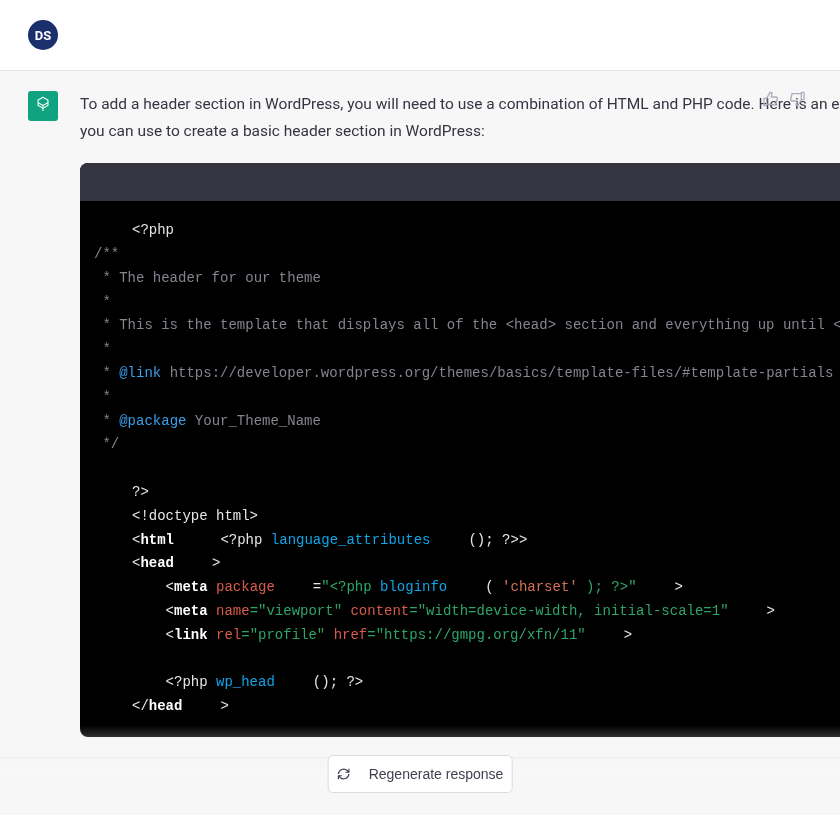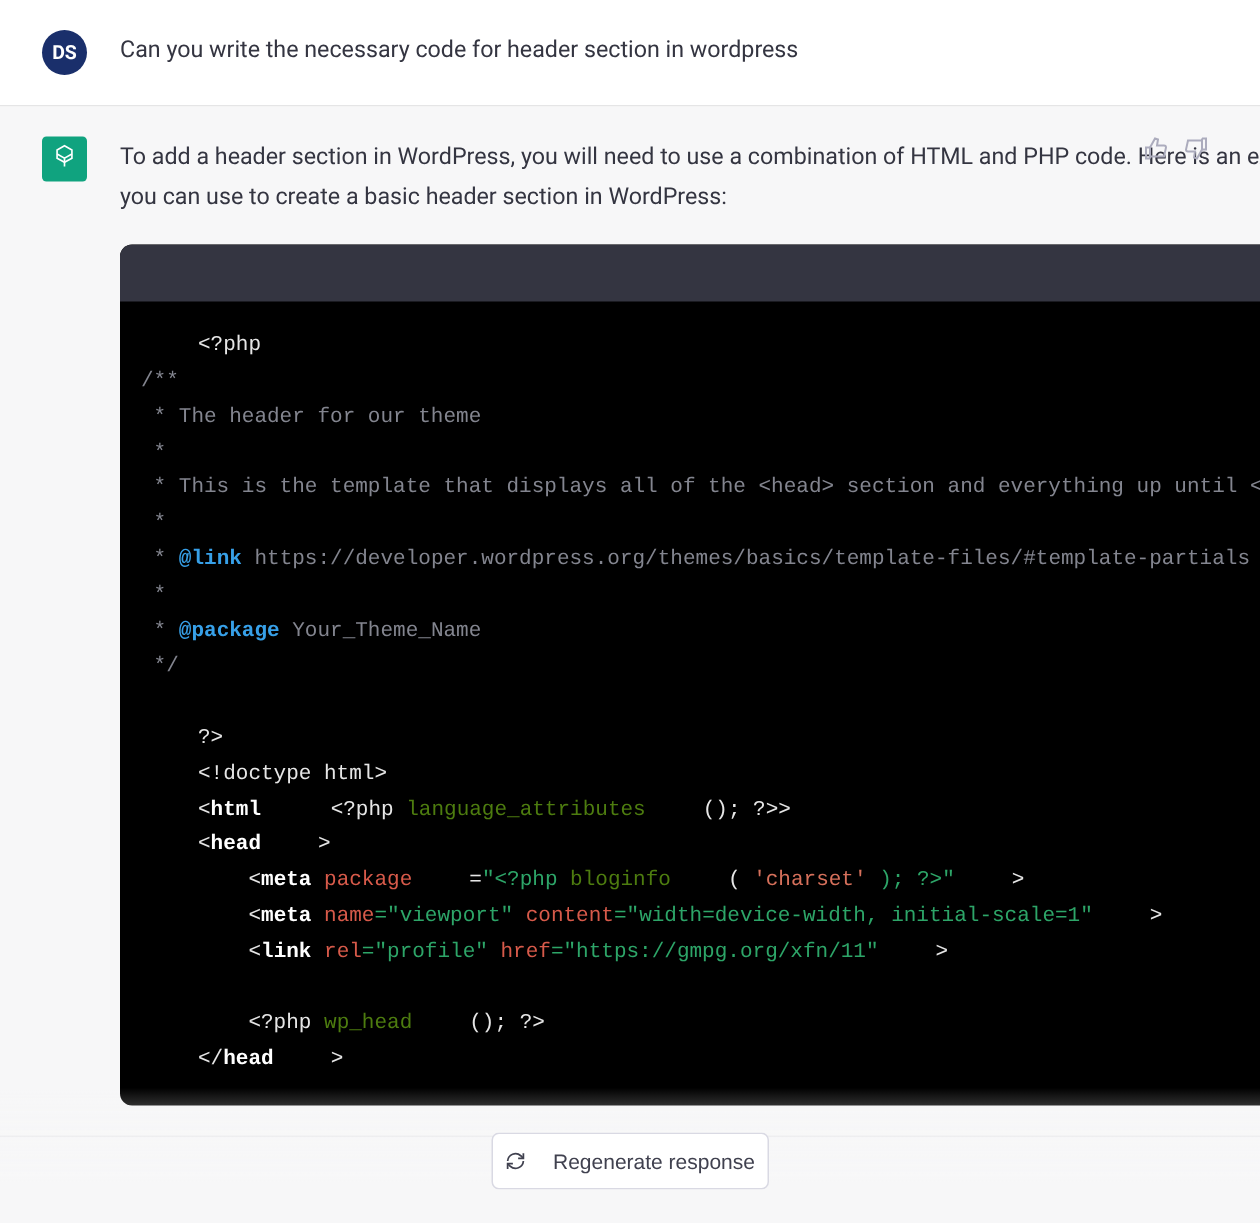--- a/index.html
+++ b/index.html
@@ -59,22 +59,22 @@
     font-size: 14px;
     line-height: 1.7;
     white-space: pre;
     overflow: auto;
   }
   
   .c-cmt { color: #83858f; }   
   .c-tag { color: #ffffff; font-weight: 700; margin-top: 12px; } 
   .c-attr { color: #d75a4a; }  
   .c-str  { color: #2da568; }  
-  .c-fn   { color: #4d7c0f; }  
-  .c-kw   { color: #37a0e8; font-weight: bold; }  
+  .c-fn   { color: #0ea5e9; }  
+  .c-kw   { color: #37a0e8; }  
   .c-txt  { color: #e6e6e6; margin-left: 38px; }
   .c-lit  { color: #d6705b; }  
 
   .regen-btn {
     position: fixed;
     left: 50%; transform: translateX(-50%);
     bottom: 22px;
     background: #fff;
     border: 1px solid #d9d9e3;
     border-radius: 5px;
@@ -91,21 +91,20 @@
     pointer-events: none;
   }
 </style>
 </head>
 <body>
 
 <div class="message-row user-row">
   <div class="avatar avatar-user">
     <span>DS</span>
   </div>
-  <div class="msg-body">Can you write the necessary code for header section in wordpress</div>
 </div>
 
 <div class="message-row assistant-row">
   <div class="avatar avatar-bot">
     <svg viewBox="0 0 40 40" fill="none">
       <path d="M20 4l9 5v10l-9 5-9-5V9l9-5z" stroke="#fff" stroke-width="2"></path>
       <path d="M11 14l9 5 9-5" stroke="#fff" stroke-width="2"></path>
       <path d="M20 19v10" stroke="#fff" stroke-width="2"></path>
     </svg>
   </div>

